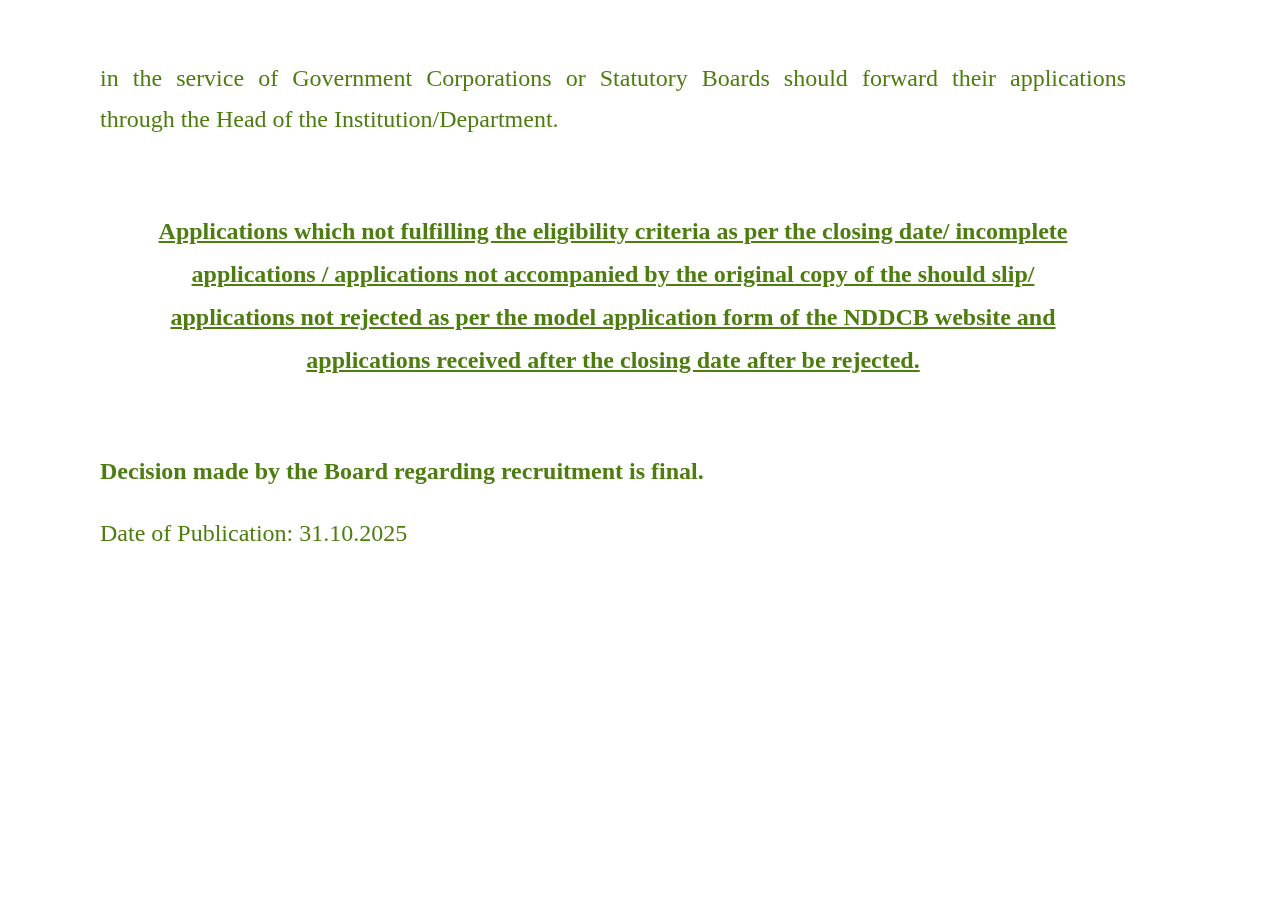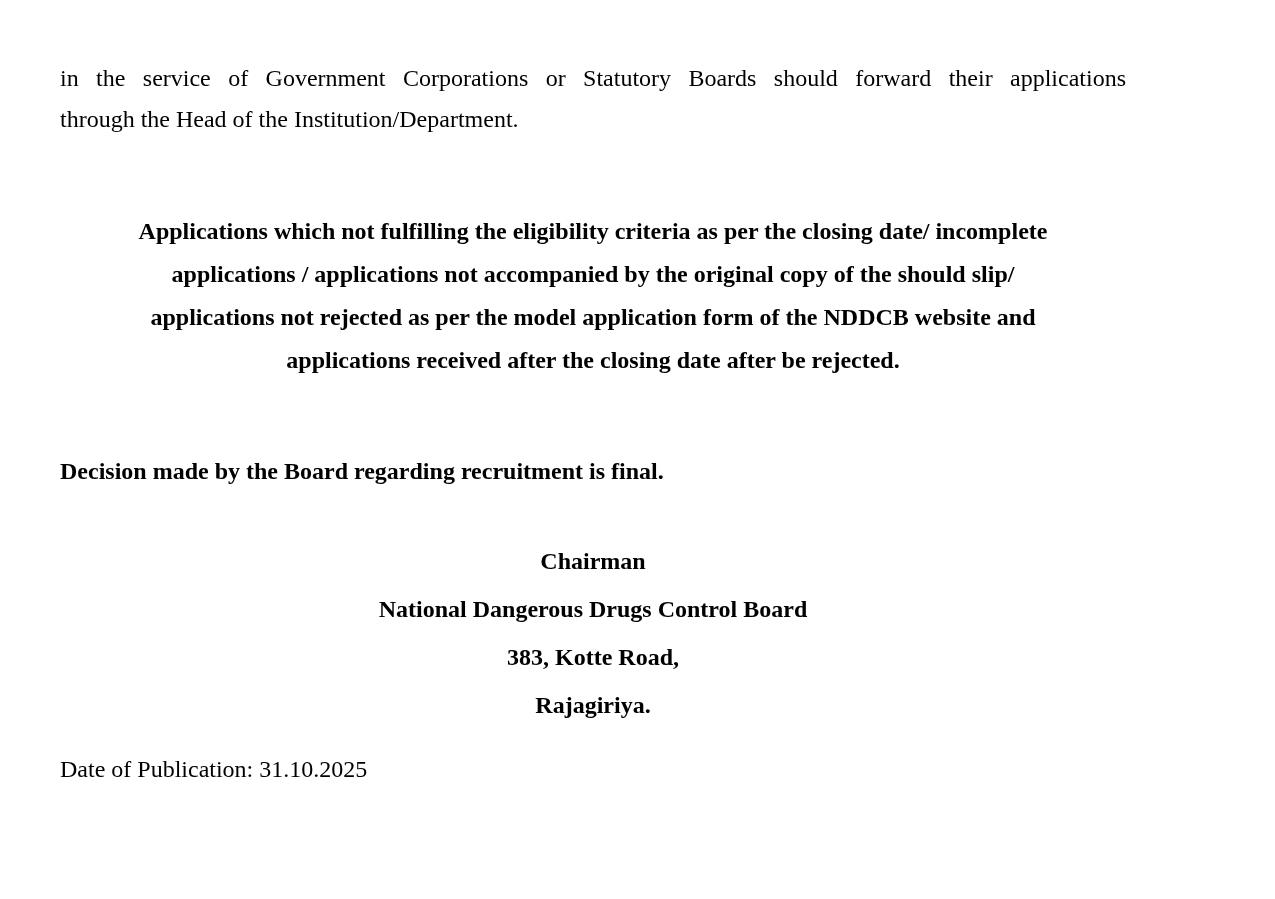--- a/index.html
+++ b/index.html
@@ -11,23 +11,23 @@
     height: 899px;
     background: #ffffff;
     overflow: hidden;
   }
   .page {
     position: relative;
     width: 1275px;
     height: 899px;
     background: #ffffff;
     box-sizing: border-box;
-    padding: 58px 149px 0 60px;
+    padding: 58px 149px 0 100px;
     font-family: "Liberation Serif", "DejaVu Serif", serif;
-    color: #000000;
+    color: #4d7c0f;
     font-size: 24px;
   }
   .para {
     margin: 0;
     padding: 0;
   }
   .line {
     display: block;
   }
   
@@ -38,20 +38,21 @@
   .intro .line-justified {
     text-align: justify;
     text-align-last: justify;
   }
   
   .notice {
     margin-top: 70px;
     line-height: 43px;
     font-weight: bold;
     text-align: center;
+    text-decoration: underline;
   }
   
   .decision {
     margin-top: 68px;
     line-height: 43px;
     font-weight: bold;
     text-align: left;
   }
   
   .signature {
@@ -79,22 +80,16 @@
 
   <p class="para notice">
     <span class="line">Applications which not fulfilling the eligibility criteria as per the closing date/ incomplete</span>
     <span class="line">applications / applications not accompanied by the original copy of the should slip/</span>
     <span class="line">applications not rejected as per the model application form of the NDDCB website and</span>
     <span class="line">applications received after the closing date after be rejected.</span>
   </p>
 
   <p class="para decision">Decision made by the Board regarding recruitment is final.</p>
 
-  <p class="para signature">
-    <span class="line">Chairman</span>
-    <span class="line">National Dangerous Drugs Control Board</span>
-    <span class="line">383, Kotte Road,</span>
-    <span class="line">Rajagiriya.</span>
-  </p>
 
   <p class="para pubdate">Date of Publication: 31.10.2025</p>
 
 </div>
 
 </body></html>

